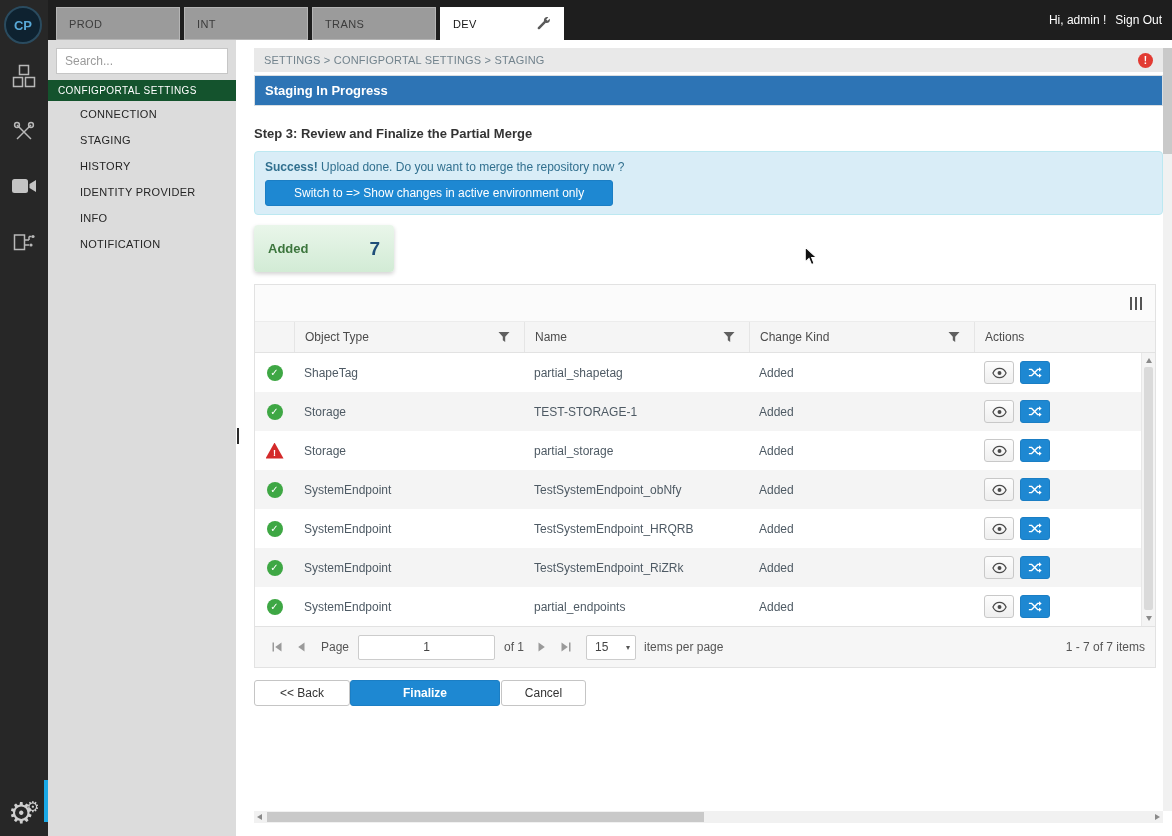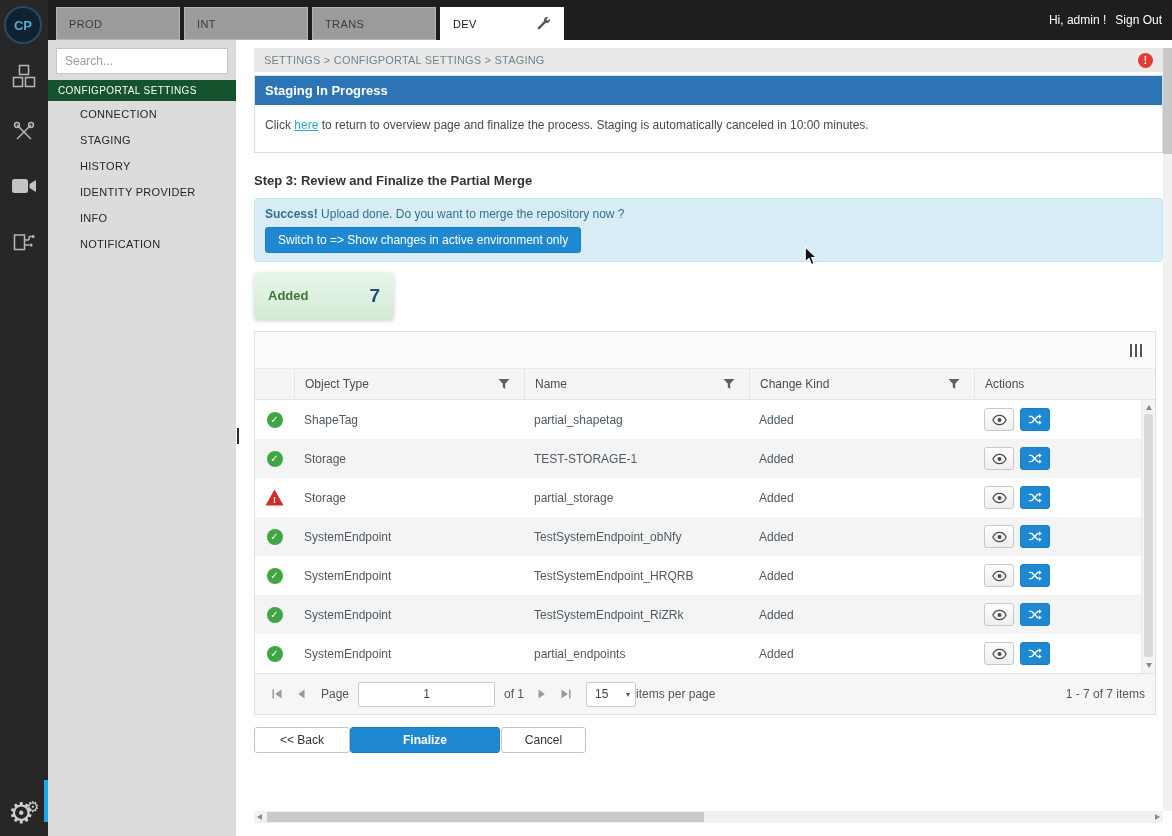--- a/index.html
+++ b/index.html
@@ -50,21 +50,21 @@
                  display:flex; align-items:center; padding:0 10px; }
   .panel-body { padding:13px 10px 20px; color:#4a4a4a; font-size:12px; background:#fff; }
   .panel-body .link { color:#31a6d6; text-decoration:underline; cursor:pointer; }
 
   .step-title { margin-top:20px; font-size:13px; font-weight:bold; color:#333; }
 
   .alert { margin-top:10px; background:#d9edf7; border:1px solid #bce8f1; border-radius:4px;
            padding:8px 10px 8px; color:#31708f; font-size:12px; }
   .alert .b { font-weight:bold; }
   .alert-btn { margin-top:6px; display:inline-block; background:#1e88d2; color:#fff; border:1px solid #1b7ec4;
-               border-radius:3px; font-size:12px; padding:5px 12px; cursor:pointer; }
+               border-radius:3px; font-size:12px; padding:5px 28px; cursor:pointer; }
 
   .card { margin-top:10px; width:140px; height:47px; border-radius:4px;
           background:linear-gradient(180deg,#e9f6ea,#d2ebd5); box-shadow:0 2px 4px rgba(0,0,0,.18);
           display:flex; align-items:center; justify-content:space-between; padding:0 14px; }
   .card-label { color:#3c763d; font-weight:bold; font-size:13px; }
   .card-value { color:#1f4e79; font-weight:bold; font-size:19px; }
 
   
   .grid { margin-top:12px; width:902px; border:1px solid #e2e2e2; background:#fff; }
   .grid-toolbar { height:37px; background:#fbfbfb; border-bottom:1px solid #ececec; display:flex;
@@ -107,21 +107,21 @@
   .pager { height:41px; background:#f6f6f6; border-top:1px solid #e2e2e2; display:flex; align-items:center;
            padding:0 10px; color:#555; font-size:12px; }
   .pg-btn { width:24px; height:24px; display:flex; align-items:center; justify-content:center; cursor:pointer; line-height:0; }
   .pg-label { margin-left:8px; }
   .pg-input { width:137px; height:25px; border:1px solid #ccc; border-radius:2px; text-align:center; font-size:12px;
               color:#444; margin:0 9px; background:#fff; font-family:inherit; }
   .pg-of { margin-right:6px; }
   .pagesize { margin-left:8px; width:50px; height:25px; border:1px solid #ccc; border-radius:2px; background:#fff;
               display:flex; align-items:center; justify-content:space-between; padding:0 5px 0 8px; cursor:pointer; color:#444; }
   .caret { font-size:8px; color:#555; }
-  .pg-items { }
+  .pg-items { margin-left:8px; }
   .pg-range { margin-left:auto; color:#555; }
 
   .footer-row { margin-top:12px; display:flex; }
   .btn { height:26px; border-radius:3px; font-size:12px; display:flex; align-items:center; justify-content:center; cursor:pointer; }
   .btn-back { width:96px; background:#fff; border:1px solid #c5c5c5; color:#333; }
   .btn-primary { width:150px; background:#1e88d2; border:1px solid #1b7ec4; color:#fff; font-weight:bold; }
   .btn-cancel { width:85px; background:#fff; border:1px solid #c5c5c5; color:#333; margin-left:1px; }
 
   
   .hscroll { position:absolute; left:254px; bottom:13px; width:909px; height:12px; background:#f1f1f1; z-index:7; }
@@ -216,23 +216,20 @@
 
 <div class="content">
 
   <div class="breadcrumb">
     <span>SETTINGS &gt; CONFIGPORTAL SETTINGS &gt; STAGING</span>
     <span class="err-badge">!</span>
   </div>
 
   <div class="panel">
     <div class="panel-title">Staging In Progress</div>
-    <div class="panel-body">
-      <span>Click </span><span class="link">here</span><span> to return to overview page and finalize the process. Staging is automatically canceled in 10:00 minutes.</span>
-    </div>
   </div>
 
   <div class="step-title">Step 3: Review and Finalize the Partial Merge</div>
 
   <div class="alert">
     <div>
       <span class="b">Success!</span><span> Upload done. Do you want to merge the repository now ?</span>
     </div>
     <div class="alert-btn">Switch to =&gt; Show changes in active environment only</div>
   </div>

